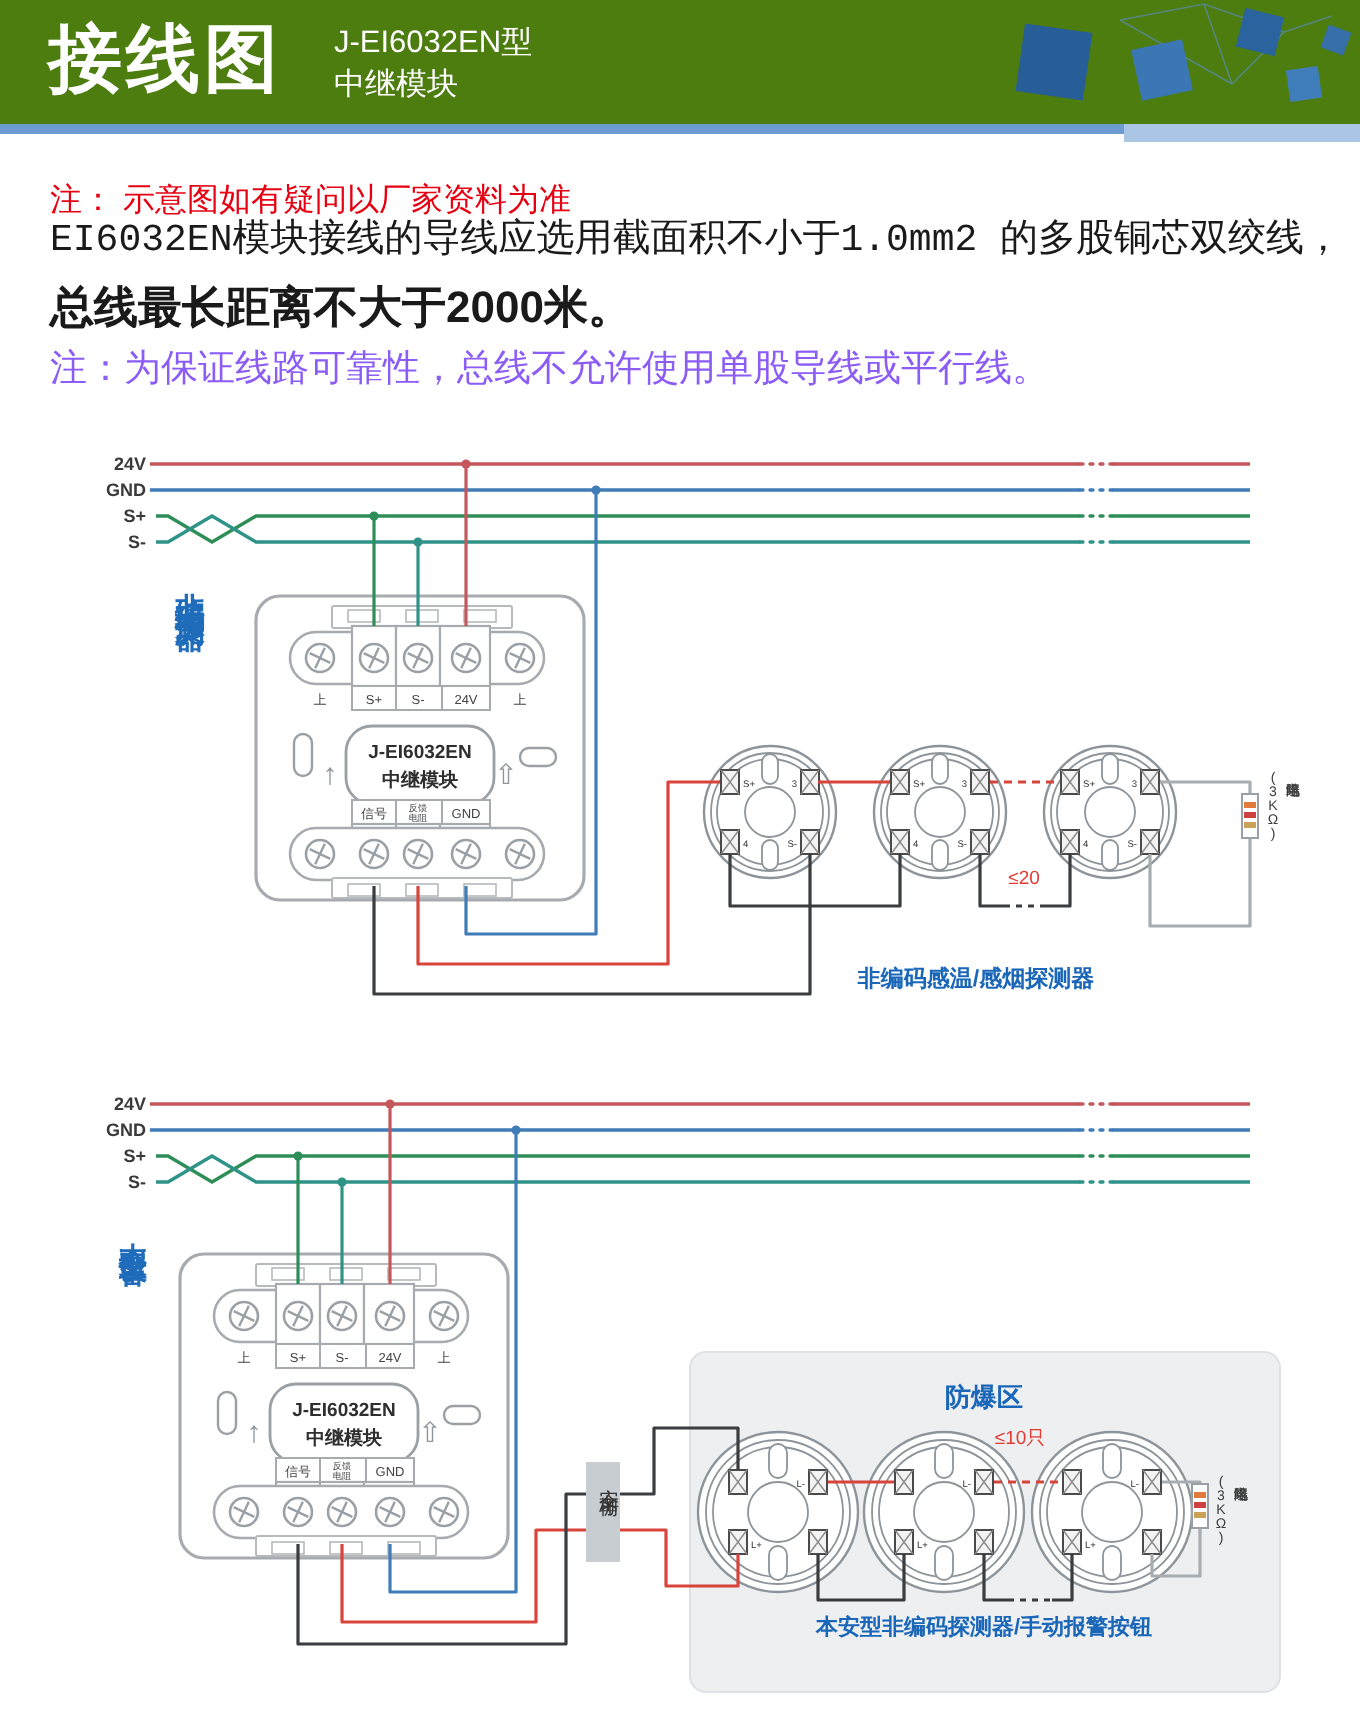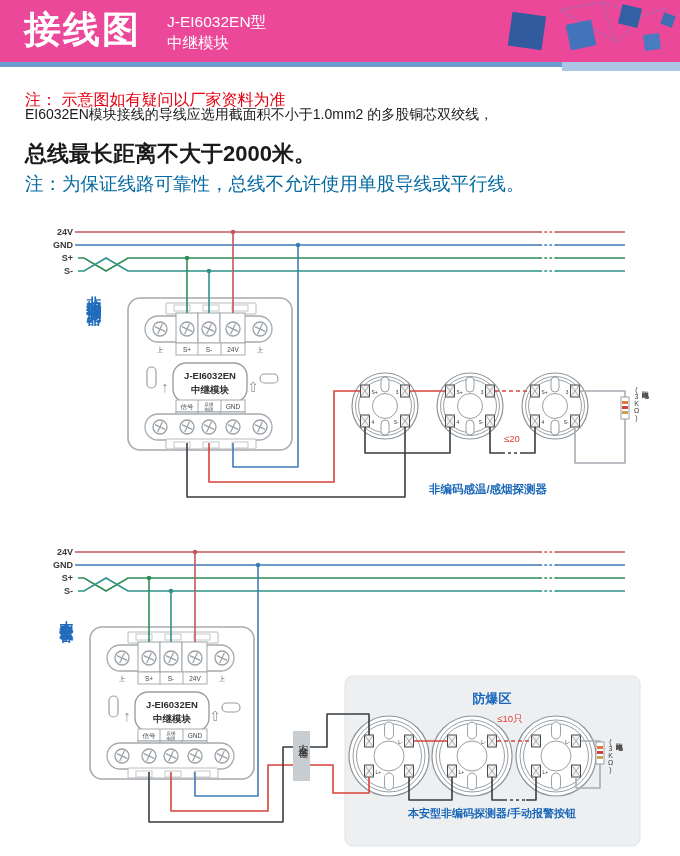--- a/index.html
+++ b/index.html
@@ -1,30 +1,30 @@
 <!DOCTYPE html>
 <html><head>
 <meta charset="utf-8">
 <style>
   html,body{margin:0;padding:0;background:#fff;}
   .page{position:relative;width:680px;height:856px;background:#fff;overflow:hidden;
         font-family:"Liberation Sans",sans-serif;}
   
-  .hdr{position:absolute;top:0;left:0;width:680px;height:62px;background:#ec4899;}
+  .hdr{position:absolute;top:0;left:0;width:680px;height:62px;background:#4d7c0f;}
   .hdr-title{position:absolute;top:5px;left:24px;color:#fff;font-size:37px;font-weight:bold;letter-spacing:2px;}
   .hdr-model{position:absolute;top:11px;left:167px;color:#fff;font-size:15.5px;font-weight:normal;line-height:21px;}
   .cubes{position:absolute;top:0;right:0;}
   .strip{position:absolute;top:62px;left:0;width:680px;height:5px;background:#6d9cd0;}
   .strip-accent{position:absolute;top:62px;right:0;width:118px;height:9px;background:#aac6e4;}
   
   .note{position:absolute;left:25px;white-space:nowrap;}
   .warn{top:90px;font-size:16px;color:#e60012;}
-  .p1{top:106px;font-size:14px;color:#1a1a1a;}
+  .p1{top:106px;font-size:19px;color:#1a1a1a;font-family:Liberation Mono, monospace;}
   .p2{top:139px;font-size:22px;color:#1a1a1a;font-weight:bold;}
-  .p3{top:171px;font-size:18.5px;color:#0369a1;}
+  .p3{top:171px;font-size:18.5px;color:#8b5cf6;}
   
   .canvas{position:absolute;top:200px;left:0;width:587px;height:656px;}
   .canvas svg{position:absolute;top:0;left:0;font-family:"Liberation Sans",sans-serif;}
   .vlabel{position:absolute;writing-mode:vertical-rl;text-orientation:upright;}
   .vside{font-weight:bold;color:#1f6cbb;font-size:15px;letter-spacing:3px;}
   .vside2{font-weight:bold;color:#1f6cbb;font-size:14px;letter-spacing:2px;}
   .vbarrier{font-size:10px;color:#333;letter-spacing:2px;}
   .vres{font-size:7px;line-height:9px;color:#3c3c3c;}
 </style>
 </head>

